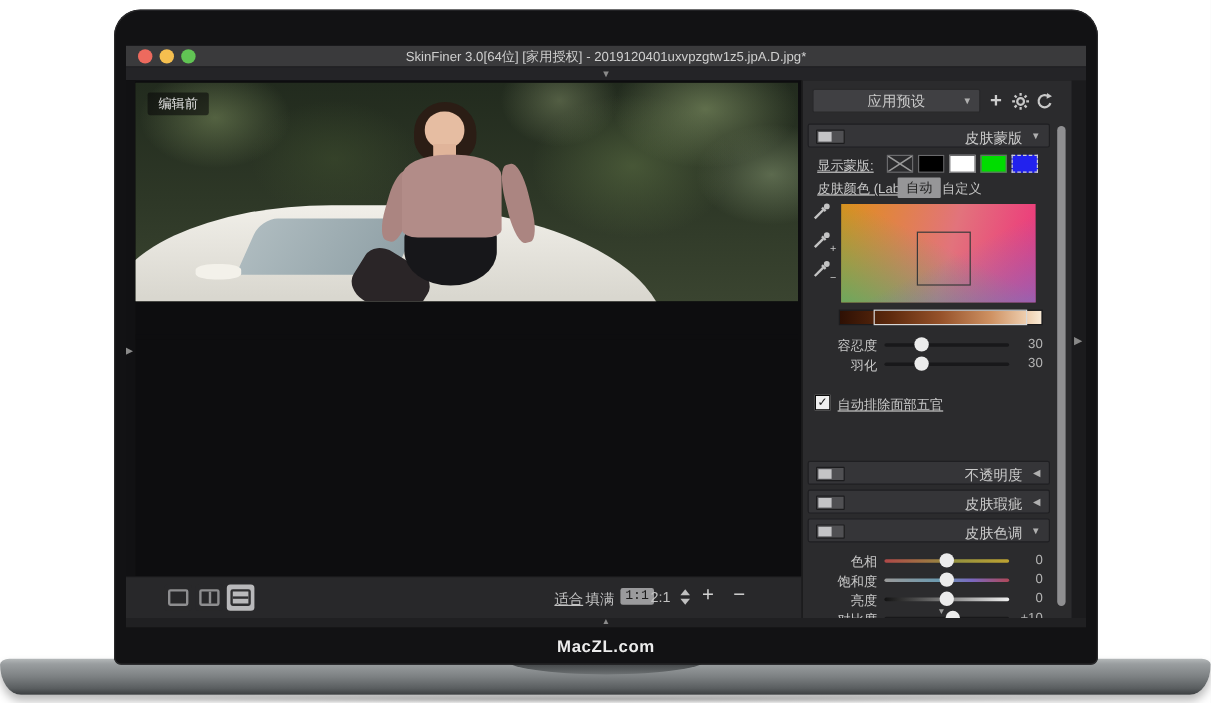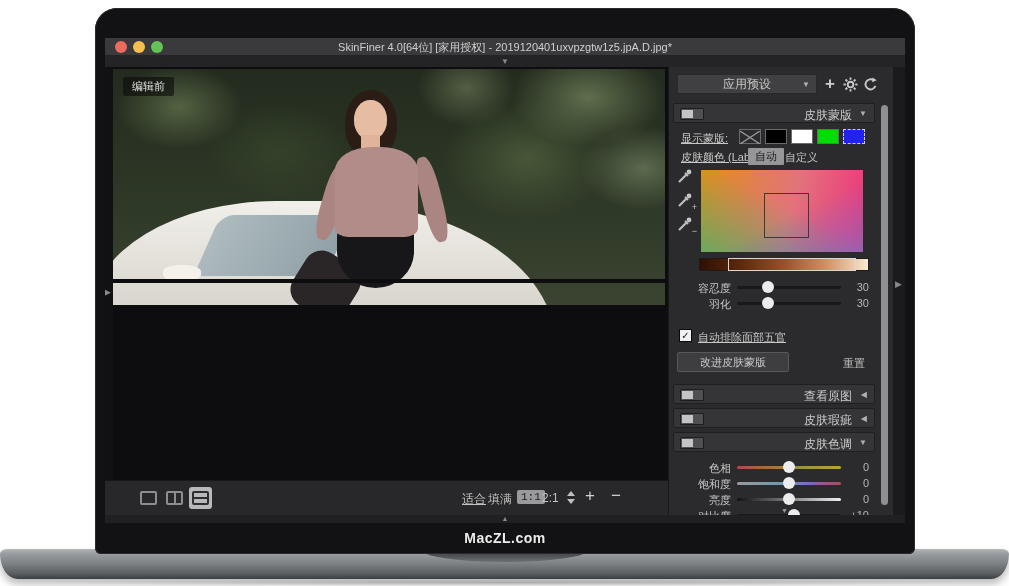--- a/index.html
+++ b/index.html
@@ -37,21 +37,21 @@
     text-align:center; color:#8a8a8a; font-size:8px; line-height:11px; }
   .bottomstrip { position:absolute; left:0; top:477px; width:800px; height:8px; background:#202022;
     text-align:center; color:#8a8a8a; font-size:7px; line-height:8px; }
 
   
   .viewer { position:absolute; left:0; top:29px; width:563px; height:448px; background:#0d0d0f; }
   .leftstrip { position:absolute; left:0; top:0; width:8px; height:413px; background:#111113;
     color:#8a8a8a; font-size:9px; }
   .leftstrip .arr { position:absolute; left:-1px; top:220px; }
   .photo-frame { position:absolute; left:8px; width:552px; overflow:hidden; background:#20281c; }
-  .frame-before { top:2px; height:236px; }
+  .frame-before { top:2px; height:182px; }
   .frame-after  { top:216px; height:226px; }
   .img-badge { position:absolute; left:10px; top:8px; background:rgba(10,10,10,0.6);
     color:#e0e0e0; font-size:11px; padding:2px 9px; border-radius:2px; z-index:9; }
   .divider { position:absolute; left:8px; top:212px; width:552px; height:4px; background:#0d0d0f; }
 
   
   .photo { position:absolute; inset:0; background-color:#27301f;
     background-image:
       radial-gradient(ellipse 90px 60px at 12% 16%, rgba(140,160,105,0.45), rgba(0,0,0,0) 70%),
       radial-gradient(ellipse 110px 70px at 86% 12%, rgba(155,175,120,0.5), rgba(0,0,0,0) 70%),
@@ -172,21 +172,21 @@
   <div class="floor-shadow"></div>
 
   <div class="lid">
 
     <div class="screen">
 
       <div class="titlebar">
         <span class="tl" style="left:10px; background:#ed6a5e;"></span>
         <span class="tl" style="left:28px; background:#f5bf4f;"></span>
         <span class="tl" style="left:46px; background:#61c454;"></span>
-        <div class="title-text">SkinFiner 4.0[64位] [家用授权] - 2019120401uxvpzgtw1z5.jpA.D.jpg*</div>
+        <div class="title-text">SkinFiner 3.0[64位] [家用授权] - 2019120401uxvpzgtw1z5.jpA.D.jpg*</div>
       </div>
 
       <div class="topstrip">
         <span>▼</span>
       </div>
 
       <div class="viewer">
         <div class="leftstrip">
           <span class="arr">▶</span>
         </div>
@@ -339,30 +339,26 @@
               <div class="knob" style="left:calc(30% - 6px);"></div>
             </div>
           <span class="sval">30</span>
         </div>
 
         <div class="abs" style="left:0; top:262px; width:204px; height:16px;">
           <span class="checkbox"><span>✓</span></span>
           <span class="row-label abs" style="left:29px; top:1px;">自动排除面部五官</span>
         </div>
 
-        <div class="abs" style="left:0; top:285px; width:204px; height:22px;">
-          <div class="btn-improve">改进皮肤蒙版</div>
-          <span class="btn-reset">重置</span>
-        </div>
 
         <div class="sec-head" style="top:317px;">
           <div class="toggle">
               <div class="knob"></div>
             </div>
-          <span class="sec-title">查看原图</span>
+          <span class="sec-title">不透明度</span>
           <span class="sec-arr">◀</span>
         </div>
         <div class="sec-head" style="top:341px;">
           <div class="toggle">
               <div class="knob"></div>
             </div>
           <span class="sec-title">皮肤瑕疵</span>
           <span class="sec-arr">◀</span>
         </div>
         <div class="sec-head" style="top:365px;">

